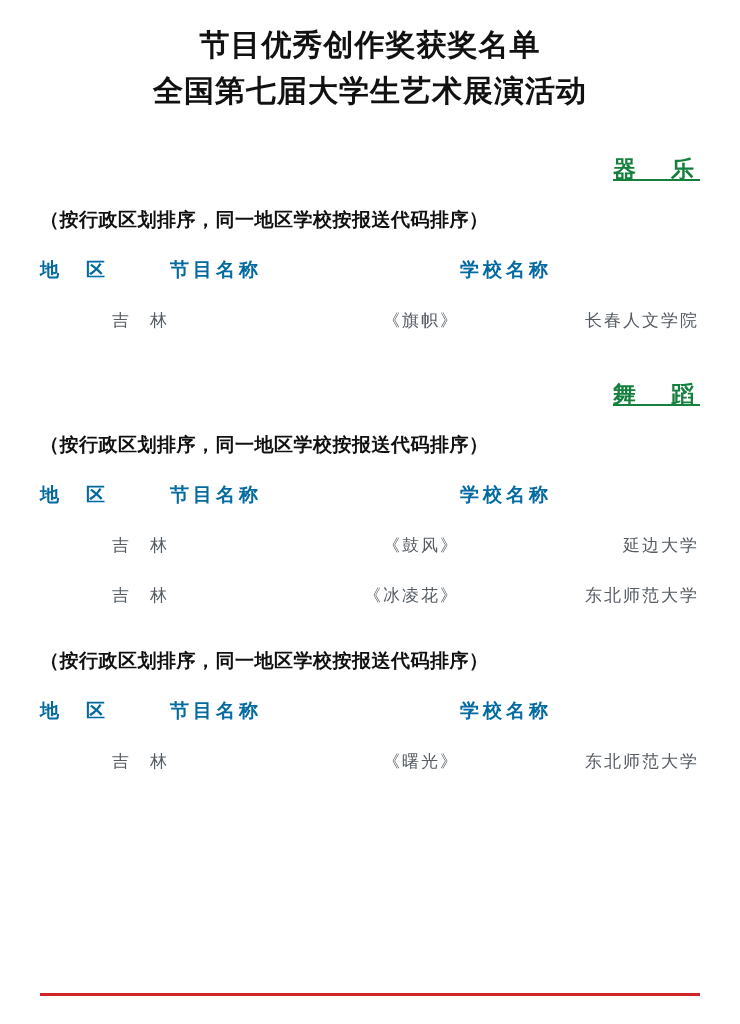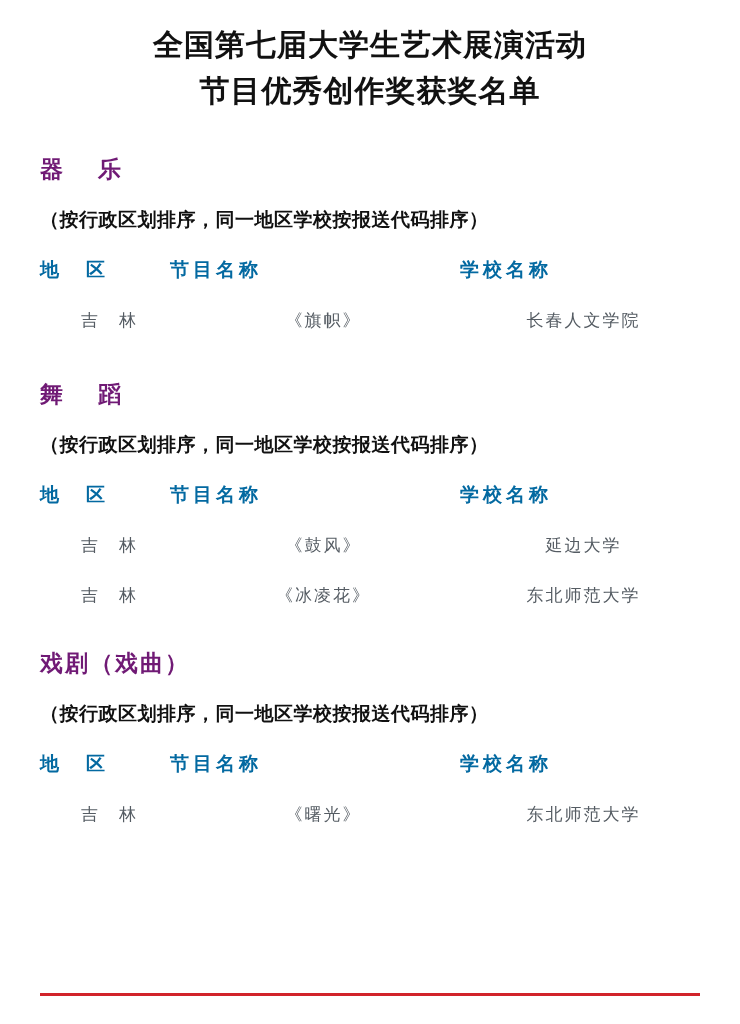--- a/index.html
+++ b/index.html
@@ -31,25 +31,26 @@
     padding-top: 22px;
     color: #111;
   }
   .doc-title .line {
     display: block;
   }
   .section {
     margin-top: 10px;
   }
   .section-title {
-    text-align: left;
+    text-align: right;
     font-weight: bold;
     font-size: 23px;
     letter-spacing: 6px;
-    color: #701a75;
+    color: #15803d;
+    text-decoration: underline;
   }
   .section-note {
     text-align: left;
     font-weight: bold;
     font-size: 19px;
     color: #111;
     margin-top: 22px;
     letter-spacing: 0.5px;
   }
   table.list {
@@ -62,21 +63,21 @@
     font-weight: bold;
     font-size: 19px;
     color: #0369a1;
     text-align: left;
     padding: 0 0 0 0;
     letter-spacing: 4px;
   }
   table.list td {
     font-size: 17px;
     color: #555c63;
-    text-align: center;
+    text-align: right;
     letter-spacing: 2px;
     padding-top: 26px;
   }
   col.c-region { width: 130px; }
   col.c-program { width: 290px; }
   col.c-school { width: auto; }
   th.h-region, td.d-region { padding-left: 10px; }
   th.h-program, td.d-program { padding-left: 18px; margin-left: 47px; }
   th.h-school, td.d-school { padding-left: 8px; }
   .row-spacer-top td { padding-top: 30px; }
@@ -94,22 +95,22 @@
   .section-title.wide {
     letter-spacing: 2px;
   }
 </style>
 </head>
 <body>
 
 <div class="page">
 
   <div class="doc-title">
+    <span class="line">节目优秀创作奖获奖名单</span>
     <span class="line">全国第七届大学生艺术展演活动</span>
-    <span class="line">节目优秀创作奖获奖名单</span>
   </div>
 
   <div class="section sec1">
     <div class="section-title">器　乐</div>
     <div class="section-note">（按行政区划排序，同一地区学校按报送代码排序）</div>
     <table class="list">
       <colgroup>
         <col class="c-region">
           <col class="c-program">
           <col class="c-school">
@@ -156,21 +157,20 @@
         <tr>
           <td class="d-region">吉　林</td>
           <td class="d-program">《冰凌花》</td>
           <td class="d-school">东北师范大学</td>
         </tr>
       </tbody>
     </table>
   </div>
 
   <div class="section sec3">
-    <div class="section-title wide">戏剧（戏曲）</div>
     <div class="section-note">（按行政区划排序，同一地区学校按报送代码排序）</div>
     <table class="list">
       <colgroup>
         <col class="c-region">
           <col class="c-program">
           <col class="c-school">
       </colgroup>
       <thead>
         <tr>
           <th class="h-region">地　区</th>

